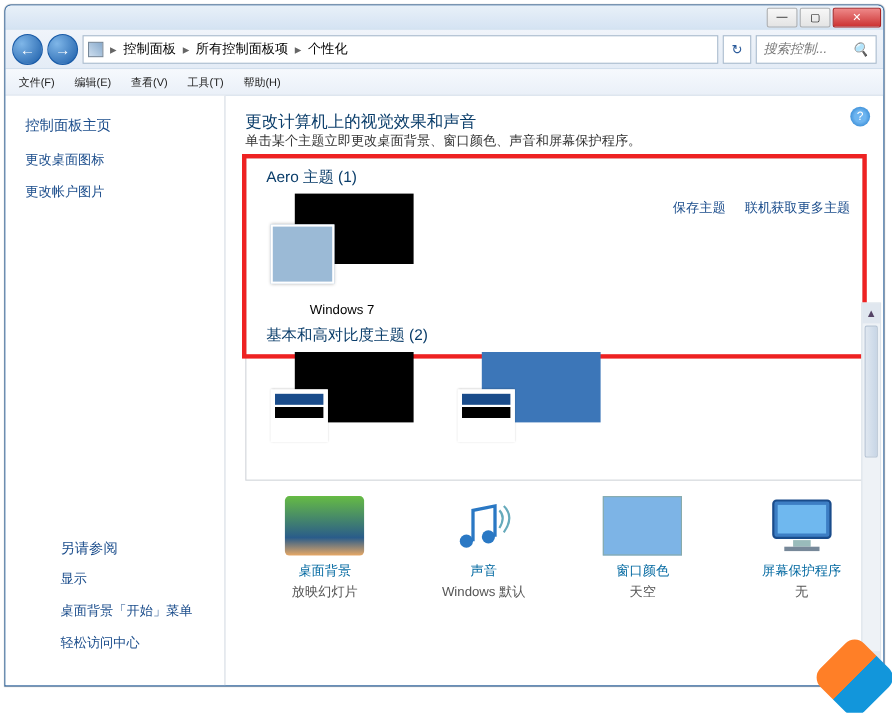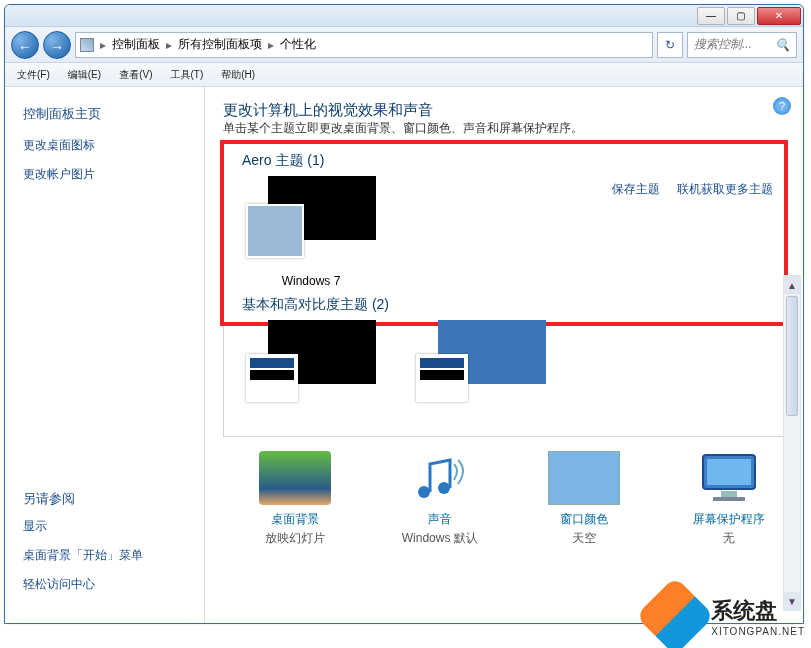--- a/index.html
+++ b/index.html
@@ -14,21 +14,21 @@
   .addr-icon { width: 14px; height: 14px; background: linear-gradient(45deg,#cde,#8ac); border:1px solid #789; }
   .addr-sep { color:#666; }
   .refresh { width:26px; height:26px; border:1px solid #a6b8cc; background:#fff; display:flex; align-items:center; justify-content:center; font-size:12px; color:#2a5a9a; }
   .searchbox { width: 110px; height:26px; border:1px solid #a6b8cc; background:#fff; display:flex; align-items:center; padding:0 6px; font-size:12px; color:#777; font-style:italic; justify-content:space-between; }
   .menubar { height: 24px; background: linear-gradient(to bottom,#f6f9fd,#eaf0f8); border-bottom:1px solid #d0dce8; display:flex; align-items:center; gap:18px; padding:0 12px; font-size:10px; color:#222; }
   .help-icon { margin-left:auto; width:18px; height:18px; background:radial-gradient(circle,#6eb5f0 40%,#1a74c6); border-radius:50%; color:#fff; font-size:11px; display:flex; align-items:center; justify-content:center; position:absolute; right:12px; top:92px; }
   .body { display:flex; height: calc(100% - 82px); }
   .sidebar { width: 200px; border-right: 1px solid #d5dbe3; padding: 18px 18px; display:flex; flex-direction:column; font-size:13px; background:#fff; }
   .sidebar h4 { font-weight: normal; font-size:13px; color:#1a4c8b; margin-bottom:14px; }
   .sidebar a { color:#1a4c8b; font-size:12px; margin-bottom:12px; text-decoration:none; display:block; }
-  .sidebar .bottom { margin-top:auto; }
+  .sidebar .bottom { margin-top:auto;margin-left:32px; }
   .sidebar .bottom h4 { margin-bottom:10px; }
   .content { flex:1; padding: 14px 18px 10px 18px; position:relative; overflow:hidden; }
   .content h2 { font-size:15px; color:#0a3d6a; font-weight:normal; }
   .content p.sub { font-size:12px; color:#333; margin-bottom:6px; }
   .top-links { position:absolute; right:30px; top:54px; font-size:12px;margin-top:40px; }
   .top-links a { color:#1a4c8b; margin-left:14px; text-decoration:none; }
   .themes-box { border:1px solid #d0d4d9; padding: 8px 8px 10px 8px; position:relative; }
   .redframe { position:absolute; border:4px solid #ee2222; left:-4px; right:-4px; top:-4px; height:186px; pointer-events:none; }
   .group-title { font-size:14px; color:#0a3d6a; margin:0 0 6px 10px; }
   .theme-row { display:flex; gap:40px; padding-left:14px; margin-bottom:8px; }
@@ -199,17 +199,13 @@
           <span class="bp-title">屏幕保护程序</span>
           <span class="bp-sub">无</span>
         </div>
       </div>
     </div>
   </div>
 </div>
 
 <div class="watermark">
   <div class="wm-logo"></div>
-  <div class="wm-text">
-    <span>系统盘</span>
-    <small>XITONGPAN.NET</small>
-  </div>
 </div>
 
 </body></html>

